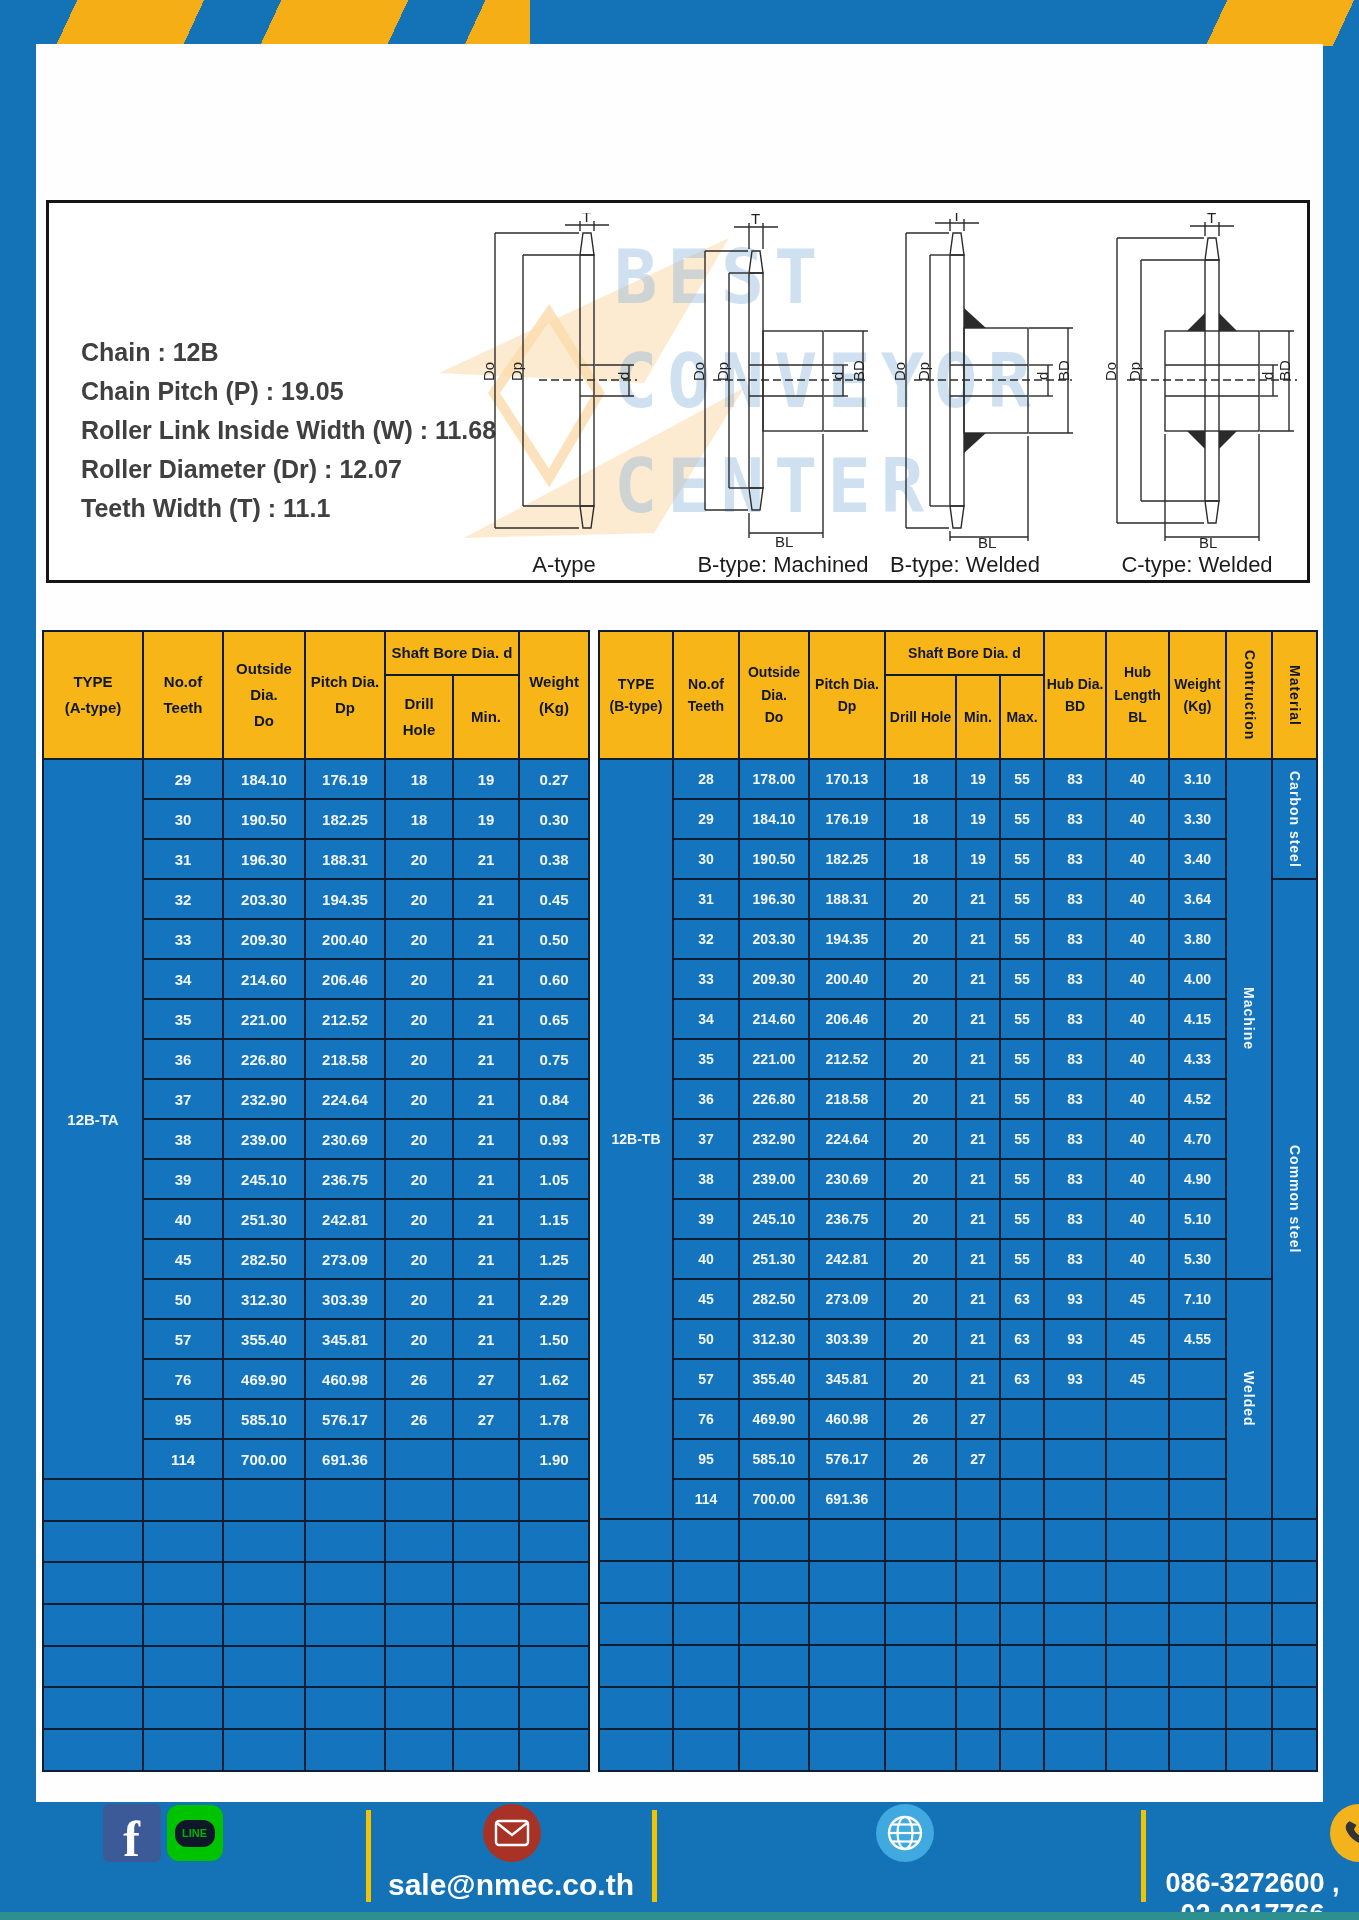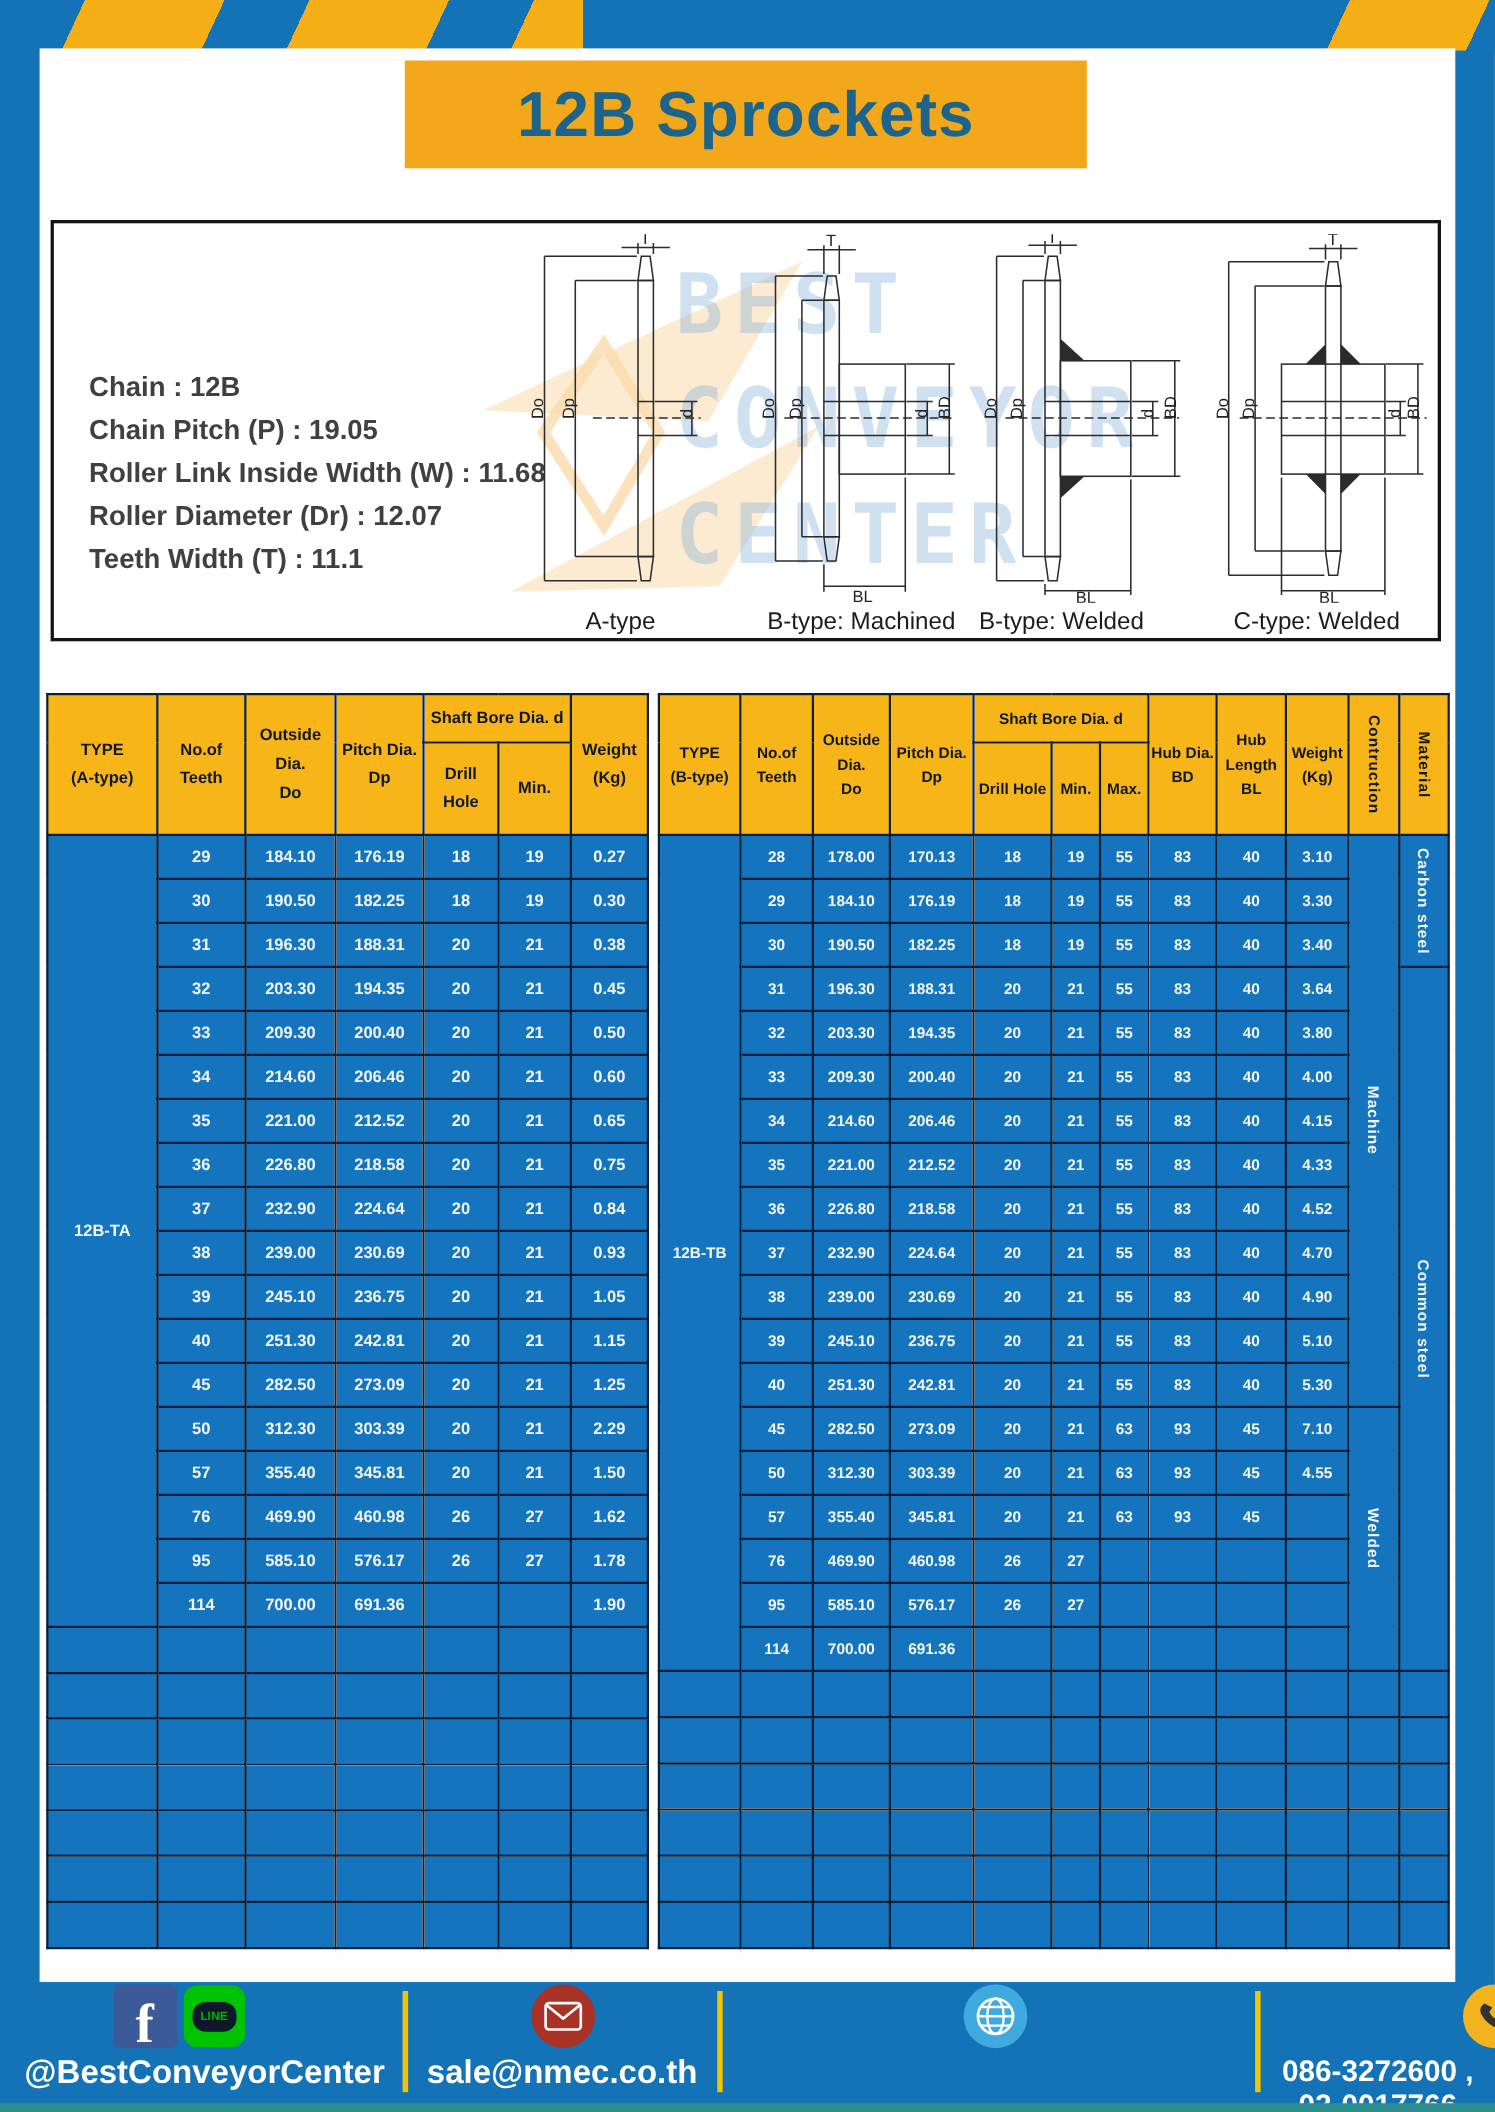--- a/index.html
+++ b/index.html
@@ -63,23 +63,20 @@
 </style>
 </head>
 <body>
 
 <div class="page">
 
   <div class="stripe-band stripe-left"></div>
   <div class="stripe-band stripe-right"></div>
   <div class="white-area"></div>
 
-  <div class="title-box">
-    <h1>12B Sprockets</h1>
-  </div>
 
   <div class="panel">
     <svg class="wm-logo" width="330" height="330" viewBox="0 0 330 330">
       <polygon points="10,150 300,15 215,160" fill="#F9C986" stroke="none" opacity=".75"></polygon>
       <polygon points="35,315 315,165 225,310" fill="#F9C986" stroke="none" opacity=".75"></polygon>
       <polygon points="120,90 170,170 120,255 65,170" fill="none" stroke="#F6B95A" stroke-width="10" opacity=".8"></polygon>
     </svg>
     <div class="wm-text">BEST
 CONVEYOR
 CENTER</div>
@@ -823,21 +820,20 @@
     <div class="f-icon" style="left:100px;width:125px;gap:6px">
       <div class="icon-fb">
           <span>f</span>
         </div>
       <div class="icon-line">
         <div class="line-bubble">
             <span>LINE</span>
           </div>
       </div>
     </div>
-    <div class="f-text" style="left:16px;width:340px">@BestConveyorCenter</div>
 
     <div class="f-icon" style="left:483px;width:58px">
       <div class="icon-circle bg-mail">
         <svg width="36" height="30" viewBox="0 0 36 30">
           <rect x="2" y="3" width="32" height="24" rx="3" fill="none" stroke="#fff" stroke-width="2.4"></rect>
           <path d="M3 5 L18 17 L33 5" fill="none" stroke="#fff" stroke-width="2.4"></path>
         </svg>
       </div>
     </div>
     <div class="f-text" style="left:380px;width:262px">sale@nmec.co.th</div>

